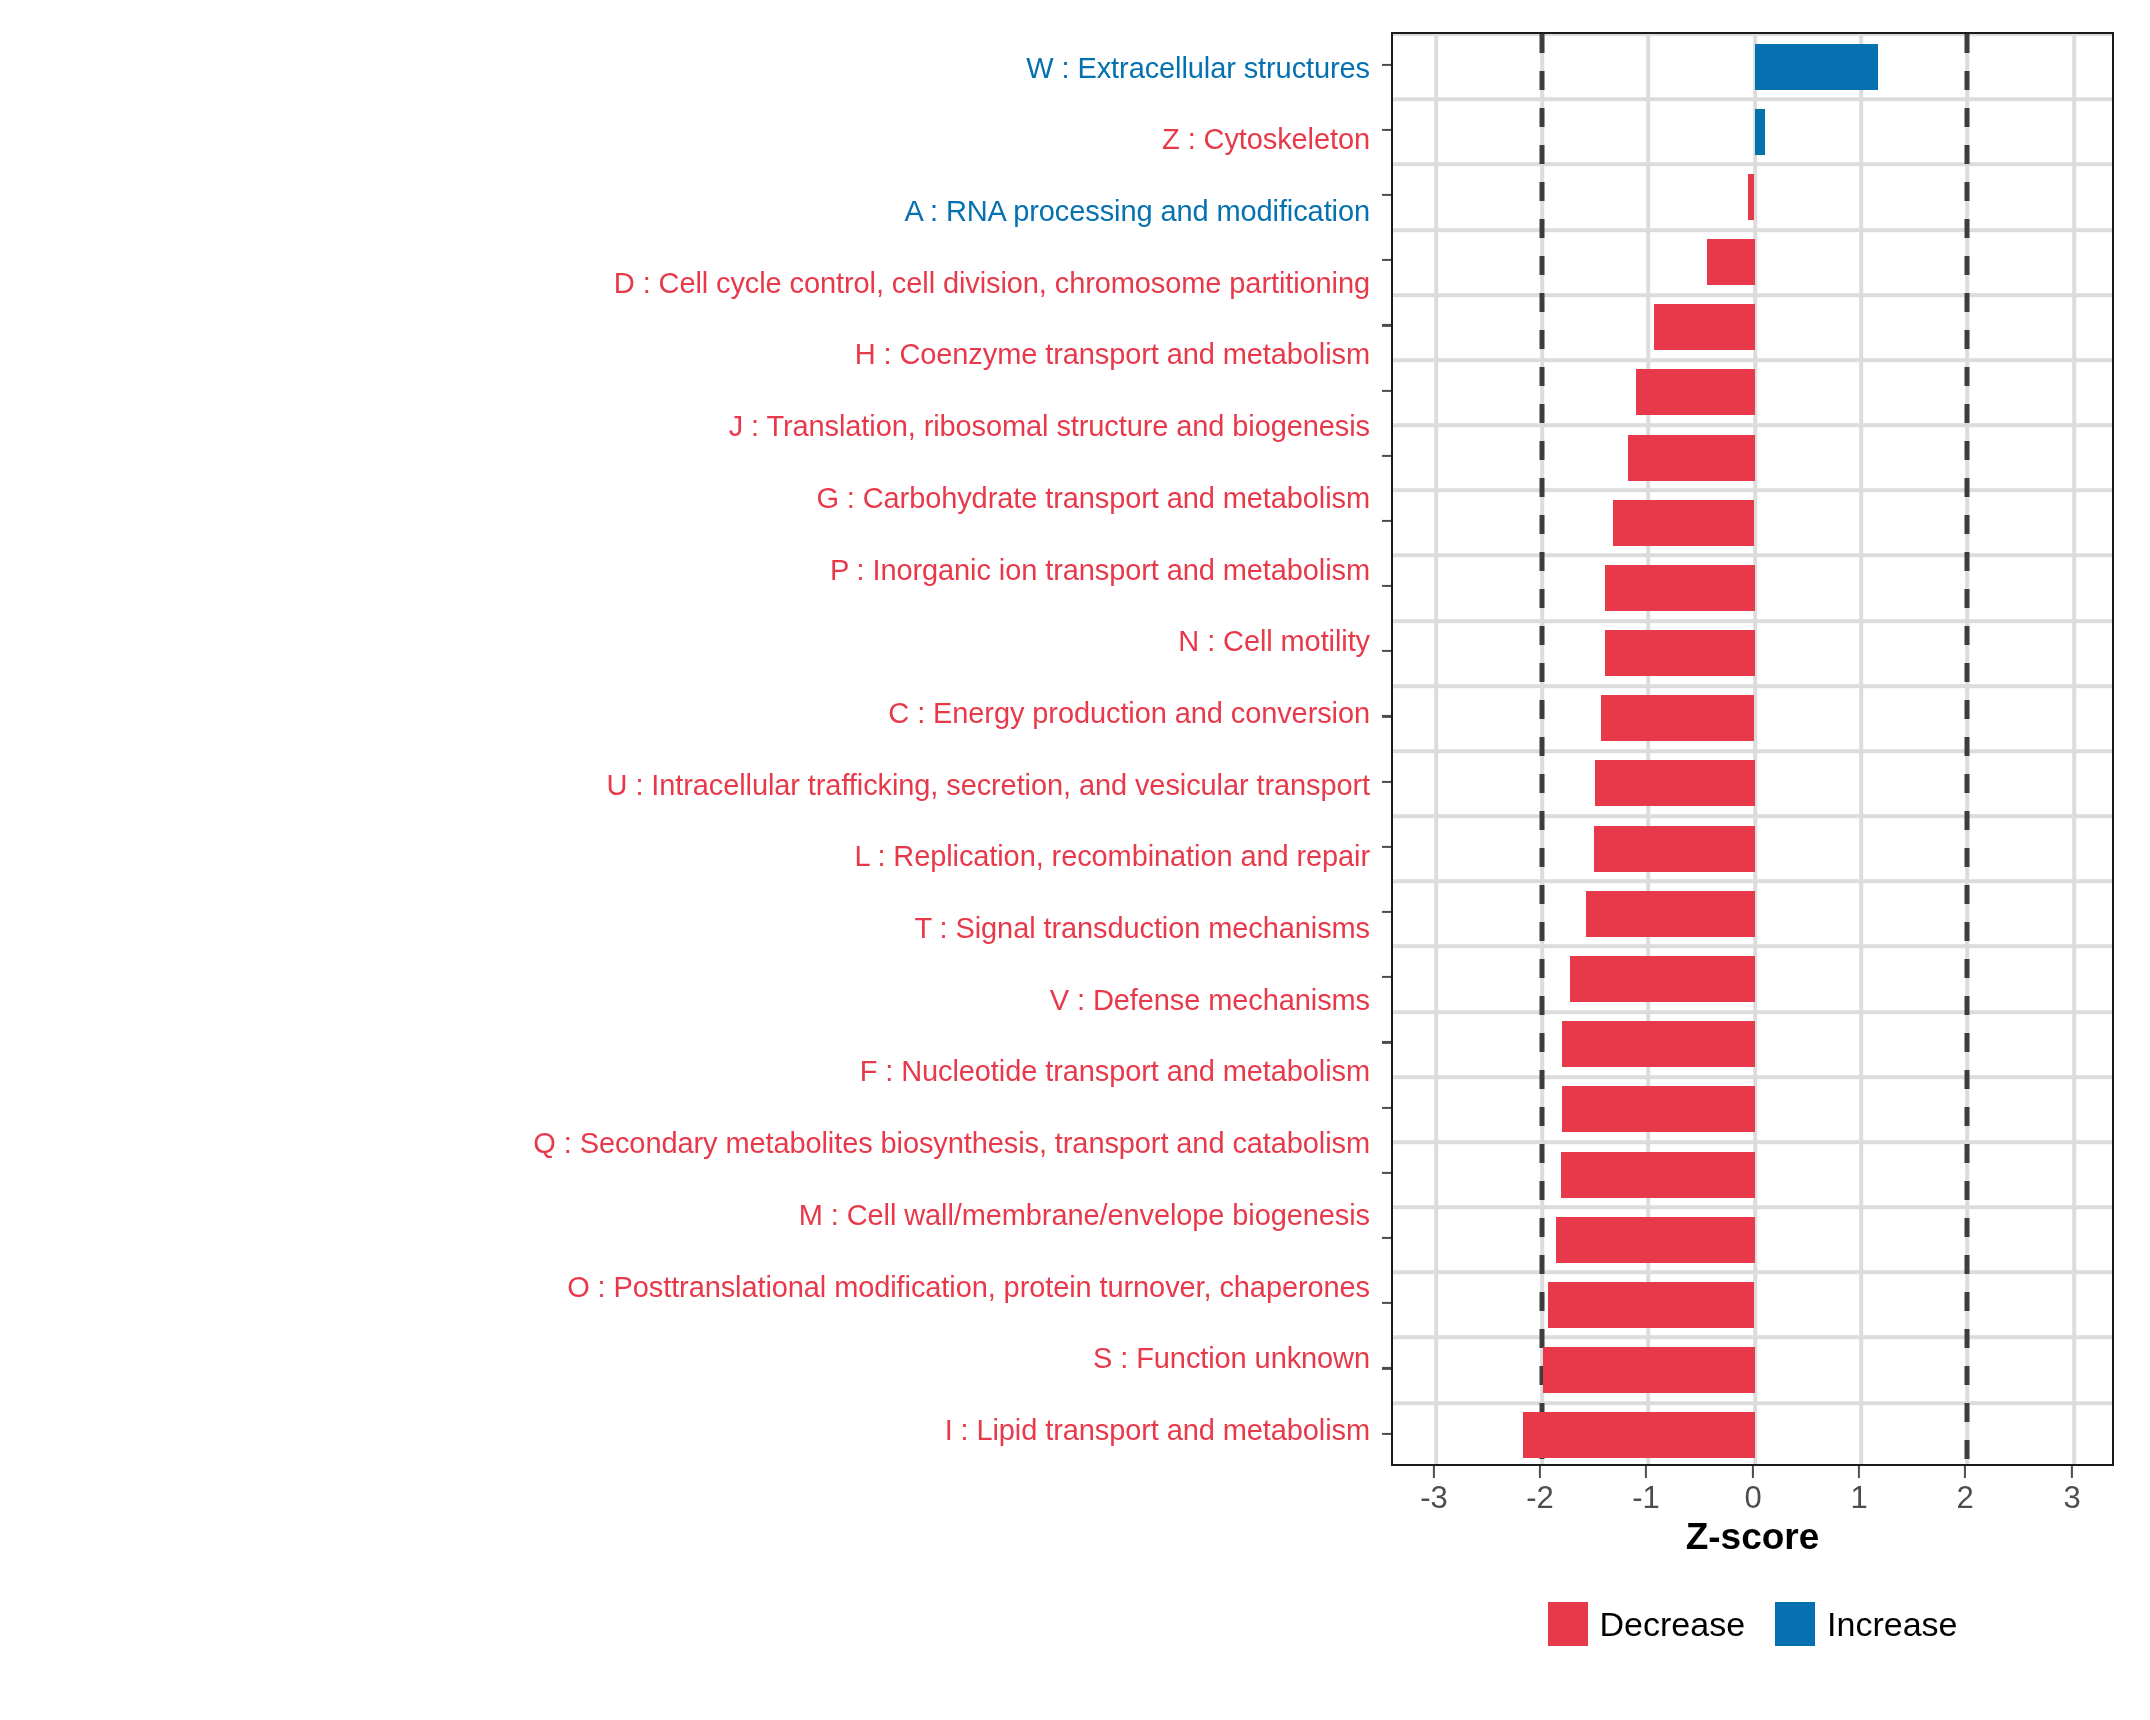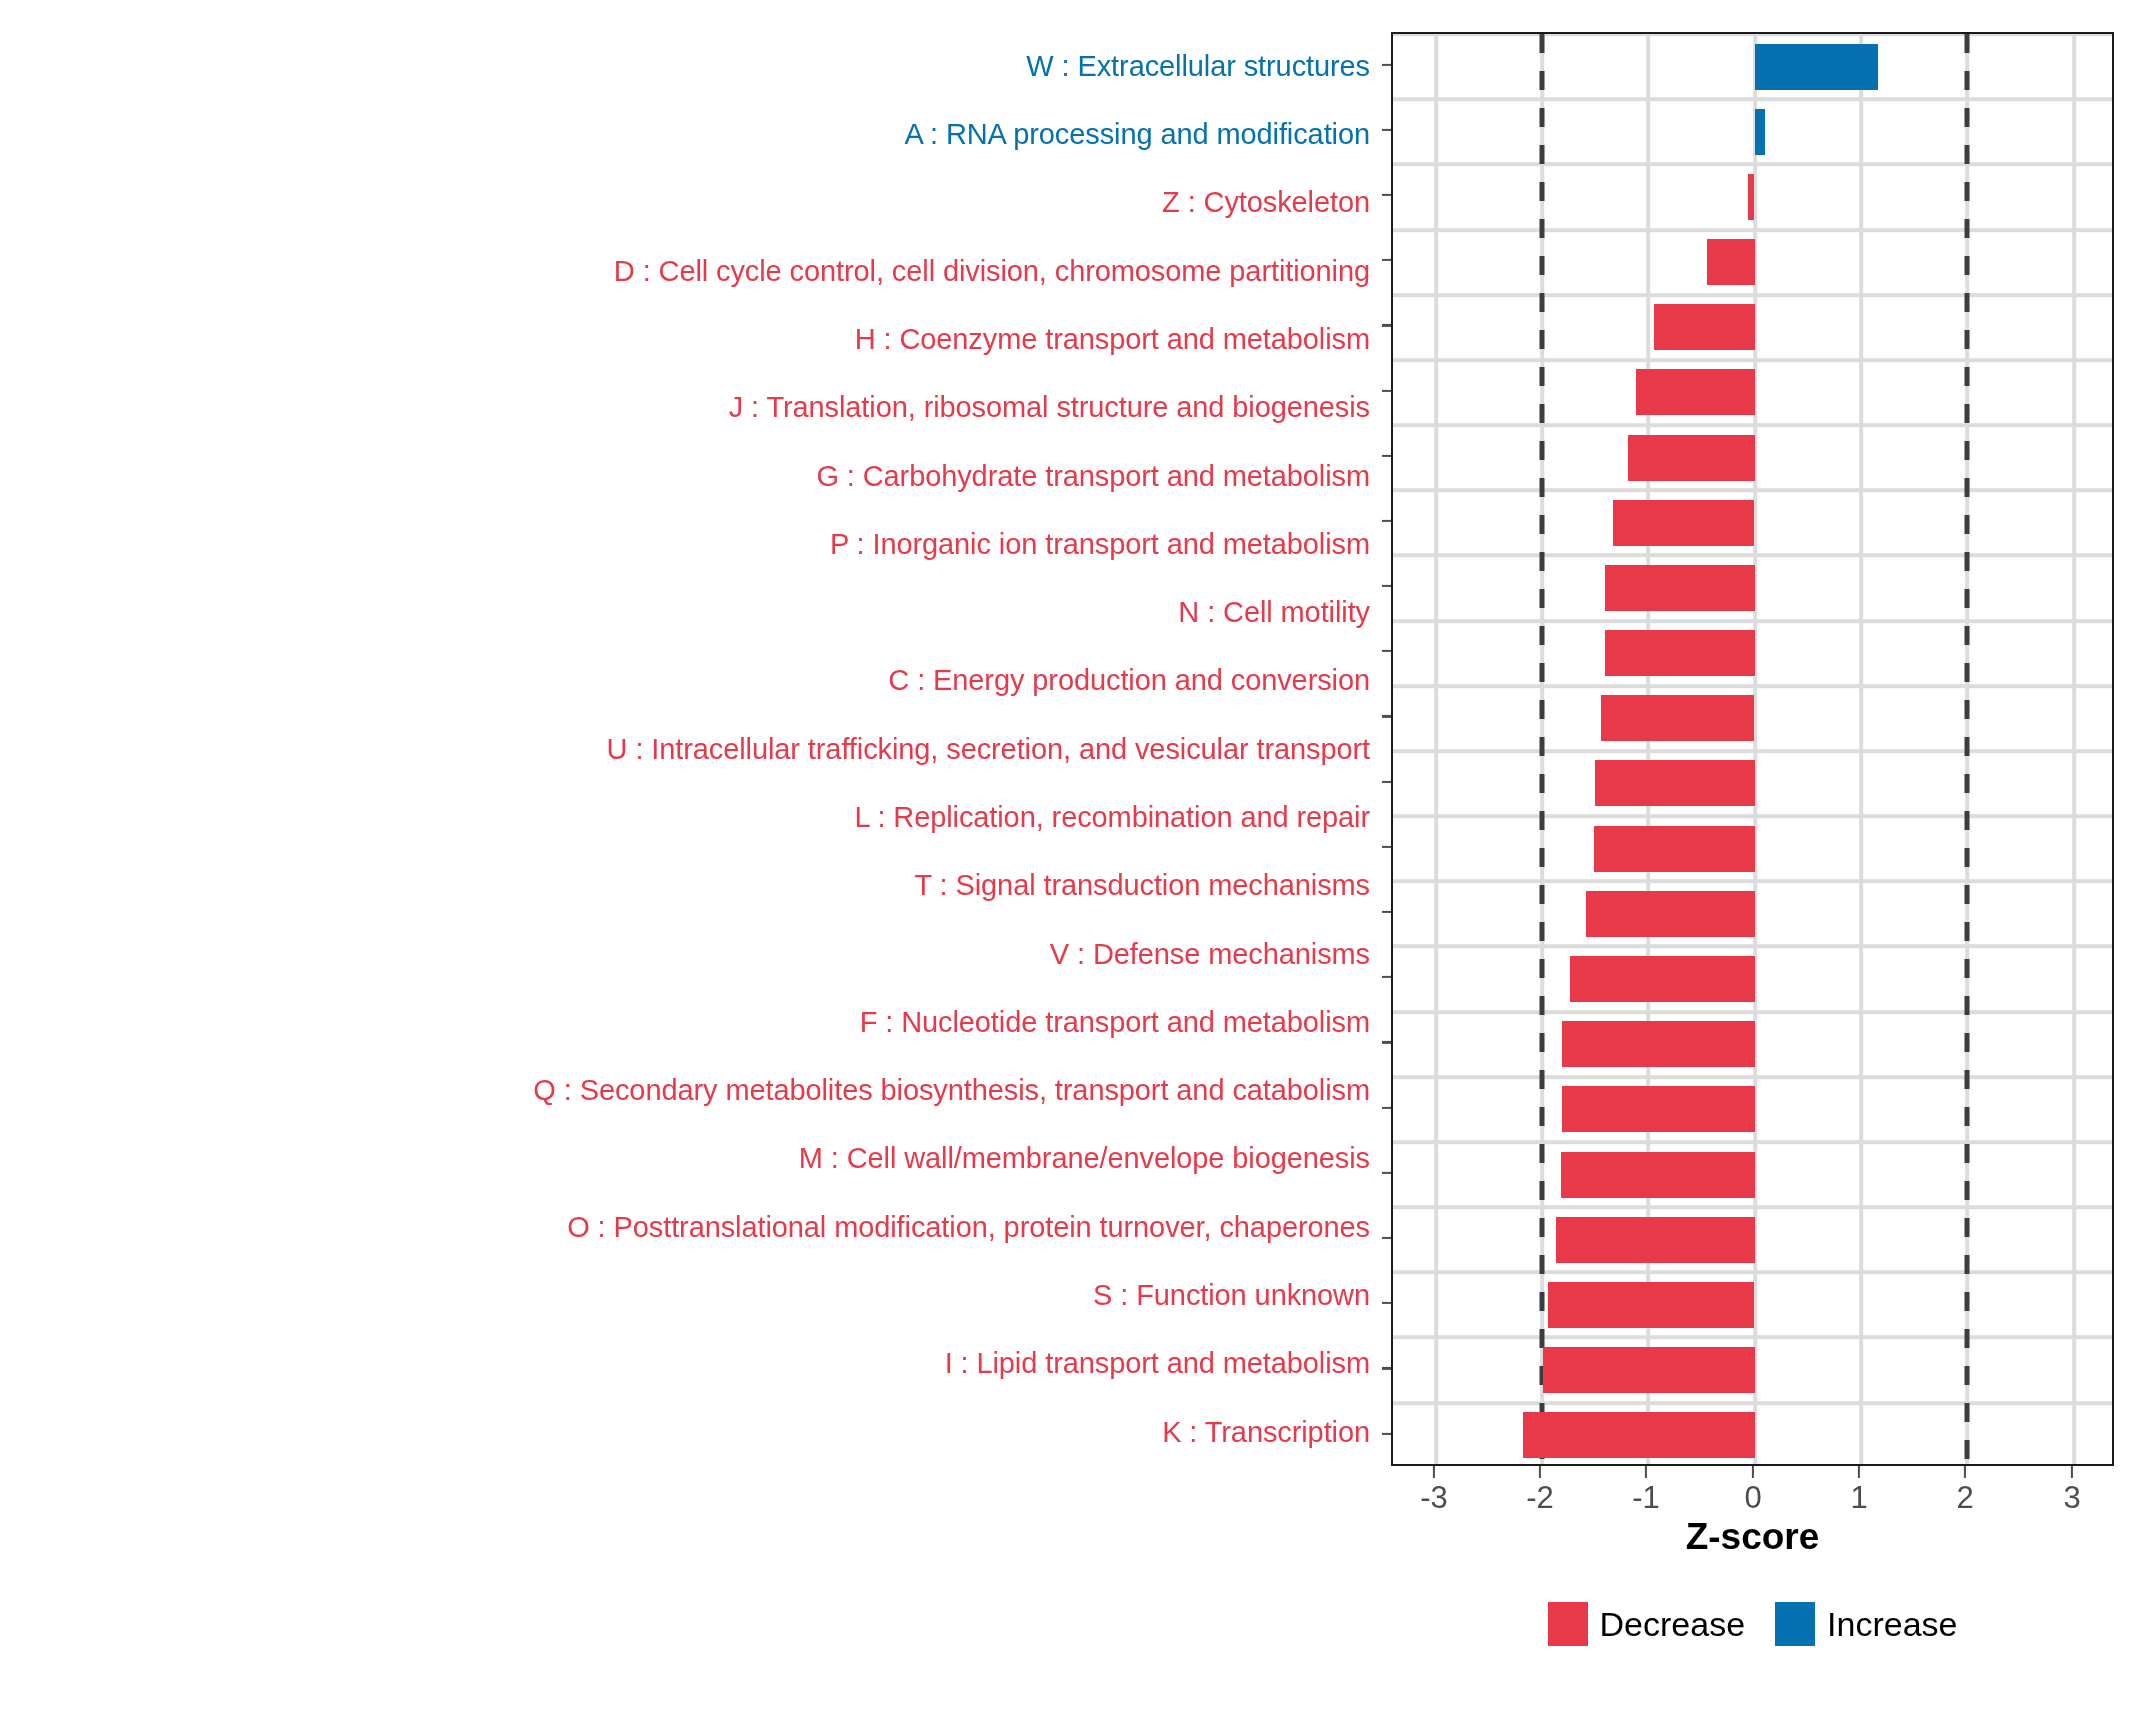--- a/index.html
+++ b/index.html
@@ -182,40 +182,39 @@
     white-space: nowrap;
   }
 </style>
 </head>
 <body>
 
 <div id="root">
 
   <div id="label-column">
       <div class="cat-label increase">W : Extracellular structures</div>
+      <div class="cat-label decrease">Z : Cytoskeleton</div>
       <div class="cat-label increase">A : RNA processing and modification</div>
-      <div class="cat-label decrease">Z : Cytoskeleton</div>
       <div class="cat-label decrease">D : Cell cycle control, cell division, chromosome partitioning</div>
       <div class="cat-label decrease">H : Coenzyme transport and metabolism</div>
       <div class="cat-label decrease">J : Translation, ribosomal structure and biogenesis</div>
       <div class="cat-label decrease">G : Carbohydrate transport and metabolism</div>
       <div class="cat-label decrease">P : Inorganic ion transport and metabolism</div>
       <div class="cat-label decrease">N : Cell motility</div>
       <div class="cat-label decrease">C : Energy production and conversion</div>
       <div class="cat-label decrease">U : Intracellular trafficking, secretion, and vesicular transport</div>
       <div class="cat-label decrease">L : Replication, recombination and repair</div>
       <div class="cat-label decrease">T : Signal transduction mechanisms</div>
       <div class="cat-label decrease">V : Defense mechanisms</div>
       <div class="cat-label decrease">F : Nucleotide transport and metabolism</div>
       <div class="cat-label decrease">Q : Secondary metabolites biosynthesis, transport and catabolism</div>
       <div class="cat-label decrease">M : Cell wall/membrane/envelope biogenesis</div>
       <div class="cat-label decrease">O : Posttranslational modification, protein turnover, chaperones</div>
       <div class="cat-label decrease">S : Function unknown</div>
       <div class="cat-label decrease">I : Lipid transport and metabolism</div>
-      <div class="cat-label decrease">K : Transcription</div>
     </div>
 
   <div id="ytick-column">
       <div class="ytick-cell"></div>
       <div class="ytick-cell"></div>
       <div class="ytick-cell"></div>
       <div class="ytick-cell"></div>
       <div class="ytick-cell"></div>
       <div class="ytick-cell"></div>
       <div class="ytick-cell"></div>

